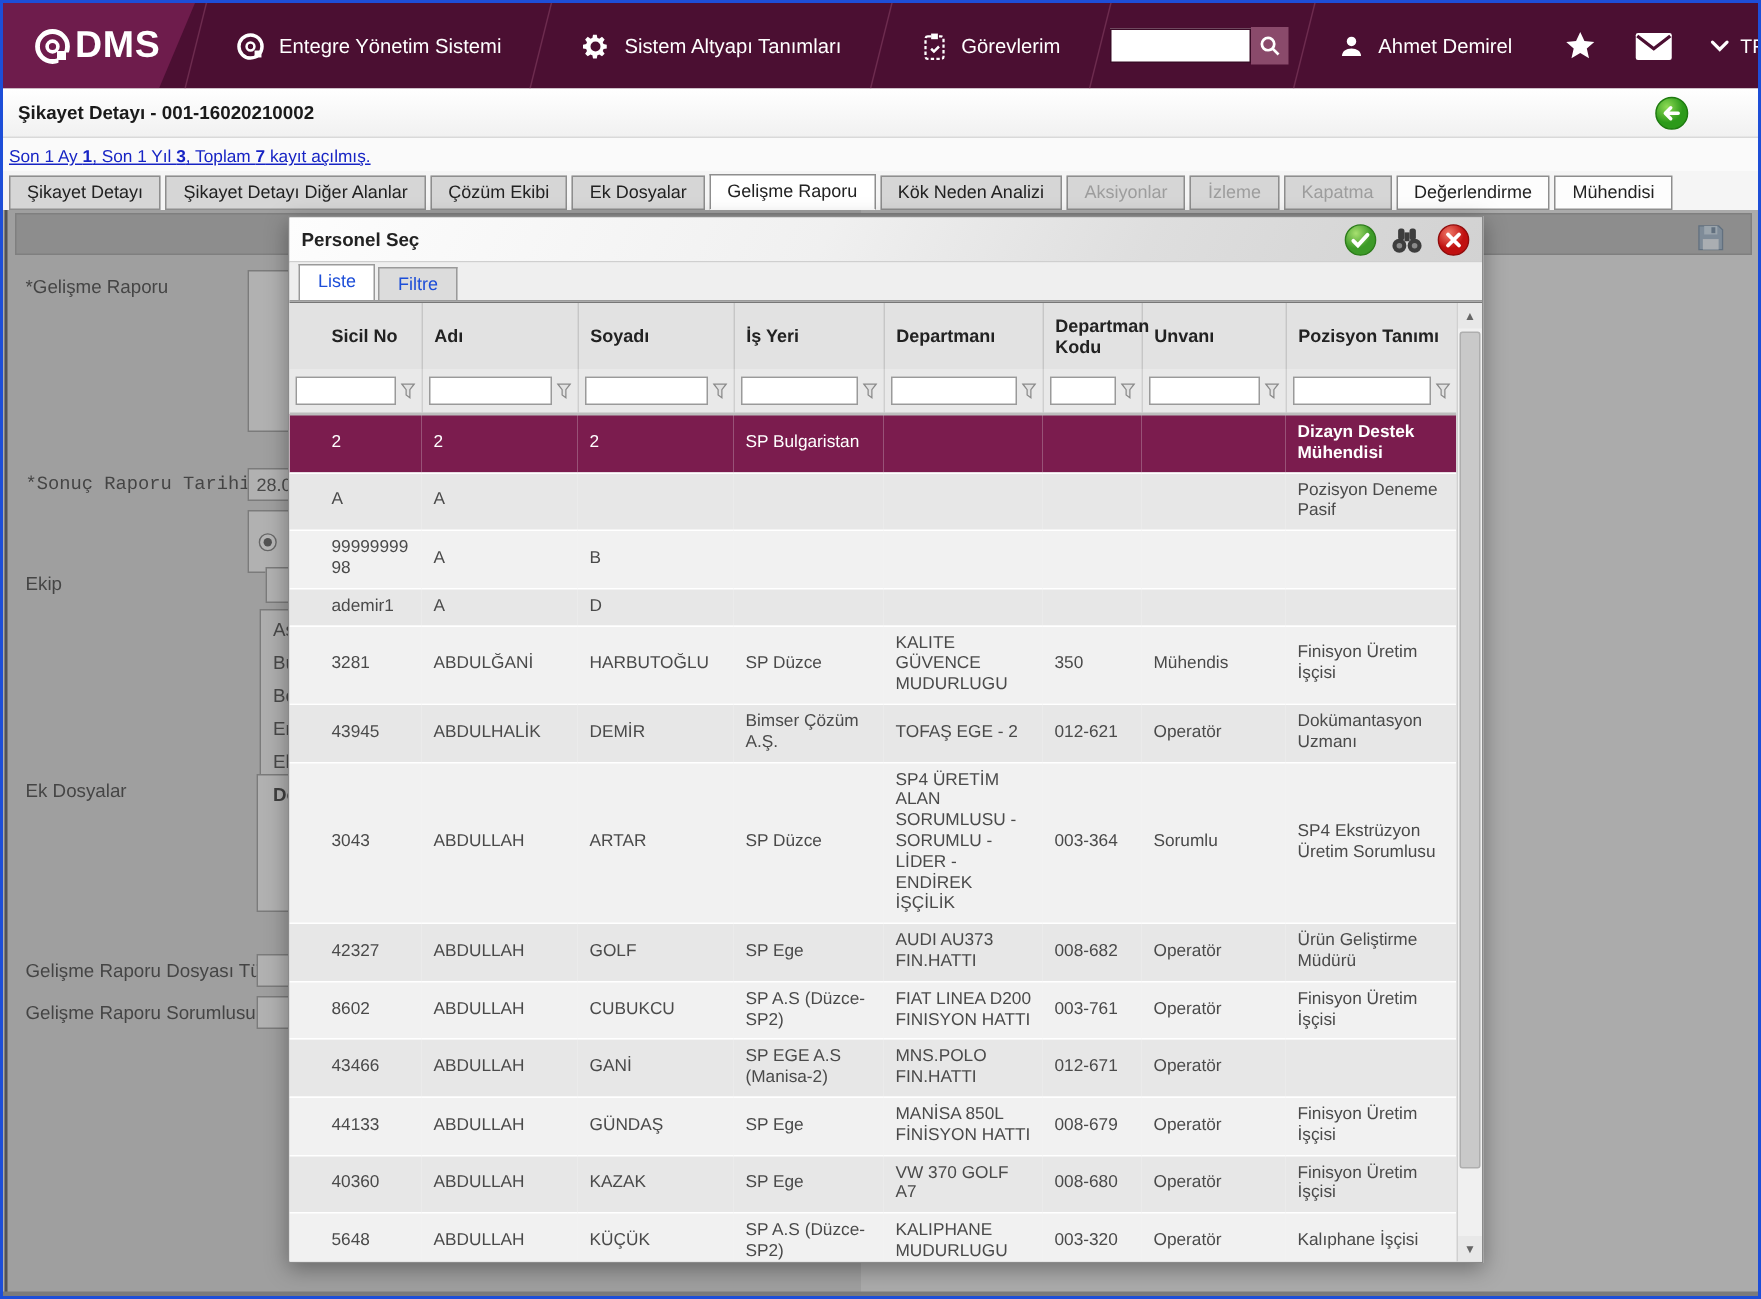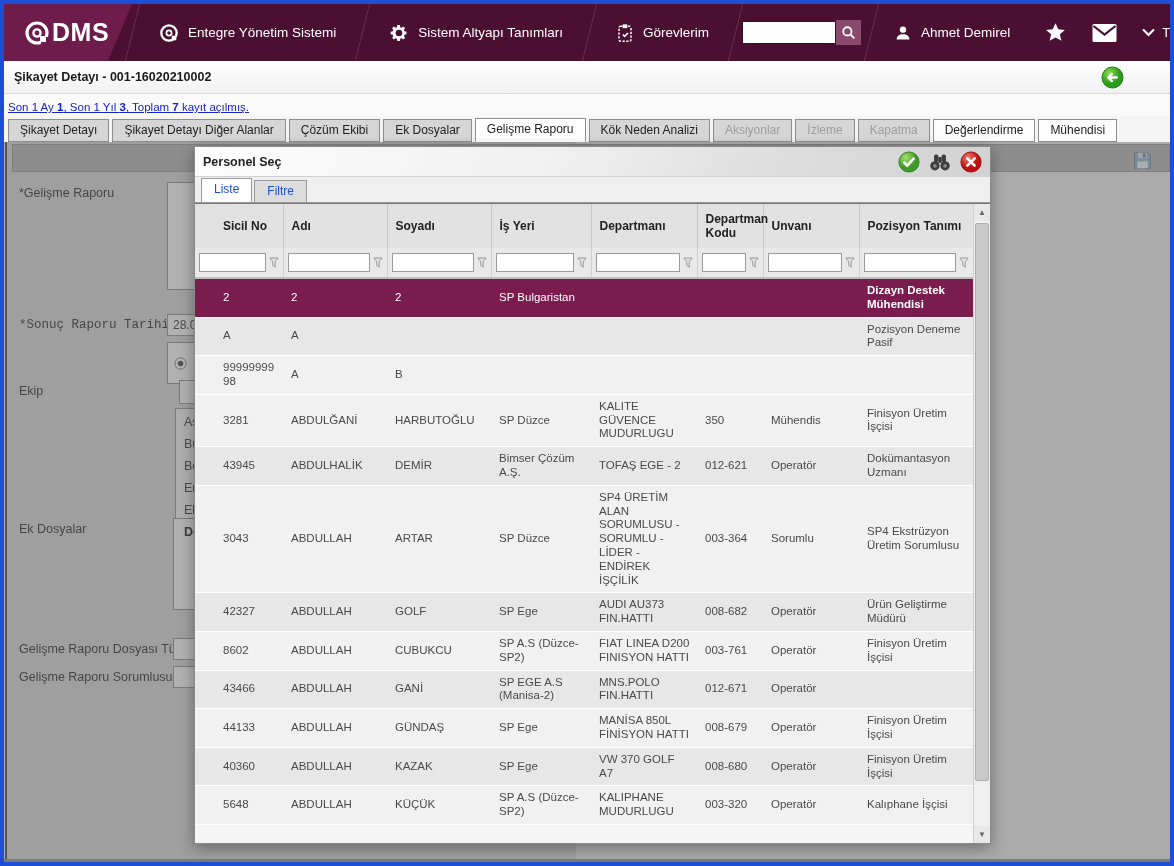--- a/index.html
+++ b/index.html
@@ -1,17 +1,17 @@
 <!DOCTYPE html>
 <html><head>
 <meta charset="utf-8">
 <style>
   * { margin:0; padding:0; box-sizing:border-box; }
   html,body { width:1174px; height:866px; font-family:"Liberation Sans","DejaVu Sans",sans-serif; }
-  .page { position:relative; width:1174px; height:866px; border:4px solid #1d4ed8; background:#f2f2f2; overflow:hidden; }
+  .page { position:relative; width:1174px; height:866px; border:2px solid #1d4ed8; background:#f2f2f2; overflow:hidden; }
 
   
   .topbar { position:absolute; top:0; left:0; width:100%; height:57px; background:#4b0f32; display:flex; align-items:center; color:#fff; }
   .logo-plate { position:relative; height:57px; width:128px; background:#6e1c4c; clip-path:polygon(0 0,128px 0,104px 57px,0 57px); display:flex; align-items:center; padding-left:20px; flex:0 0 128px; }
   .logo-q { width:26px; height:26px; margin-right:2px; }
   .logo-text { font-size:25px; font-weight:bold; letter-spacing:.5px; }
   .tb-sep { width:1px; height:57px; background:#6d2c4f; transform:skewX(-14deg); flex:0 0 1px; }
   .menu-item { display:flex; align-items:center; gap:9px; padding:0 26px; height:57px; font-size:13.5px; cursor:pointer; white-space:nowrap; }
   .menu-item svg { flex:0 0 auto; }
   .search-wrap { display:flex; align-items:center; margin:0 10px 0 6px; }
@@ -426,20 +426,30 @@
                 <tr class="even">
                   <td class="dcell">9999999998</td>
                   <td class="dcell">A</td>
                   <td class="dcell">B</td>
                   <td class="dcell"></td>
                   <td class="dcell"></td>
                   <td class="dcell"></td>
                   <td class="dcell"></td>
                   <td class="dcell"></td>
                 </tr>
+                <tr class="odd">
+                  <td class="dcell">ademir1</td>
+                  <td class="dcell">A</td>
+                  <td class="dcell">D</td>
+                  <td class="dcell"></td>
+                  <td class="dcell"></td>
+                  <td class="dcell"></td>
+                  <td class="dcell"></td>
+                  <td class="dcell"></td>
+                </tr>
                 <tr class="even">
                   <td class="dcell">3281</td>
                   <td class="dcell">ABDULĞANİ</td>
                   <td class="dcell">HARBUTOĞLU</td>
                   <td class="dcell">SP Düzce</td>
                   <td class="dcell">KALITE GÜVENCE MUDURLUGU</td>
                   <td class="dcell">350</td>
                   <td class="dcell">Mühendis</td>
                   <td class="dcell">Finisyon Üretim İşçisi</td>
                 </tr>

